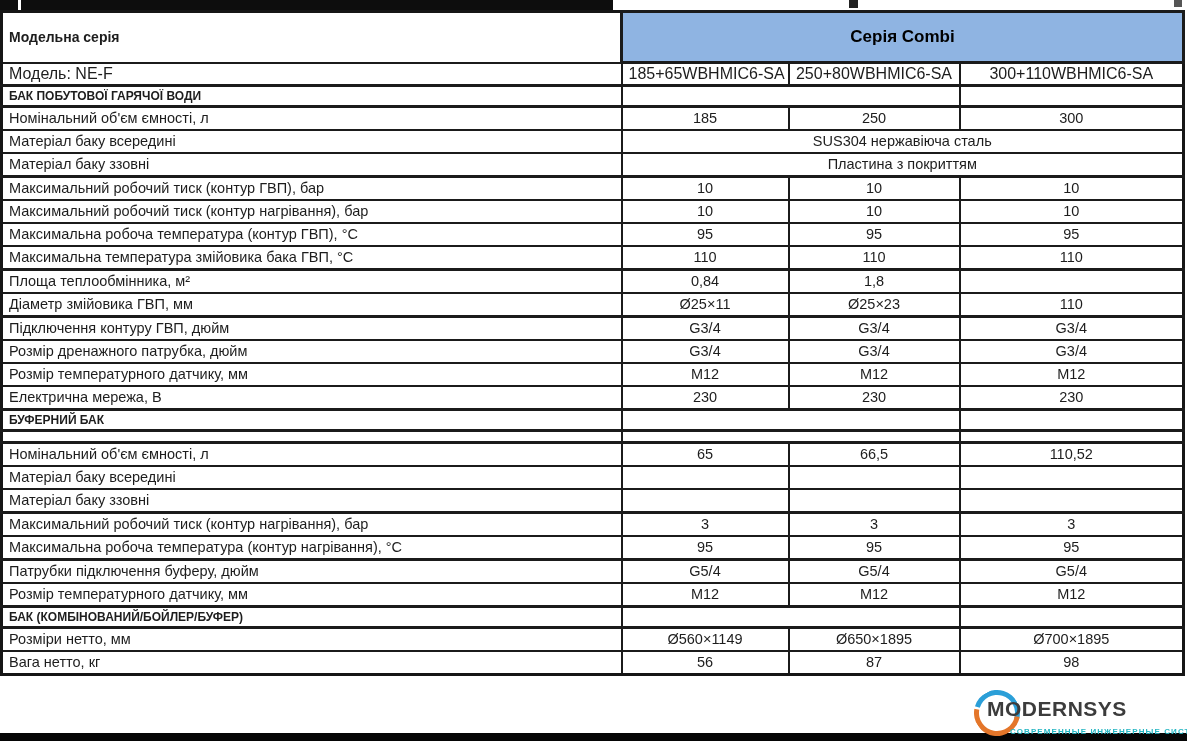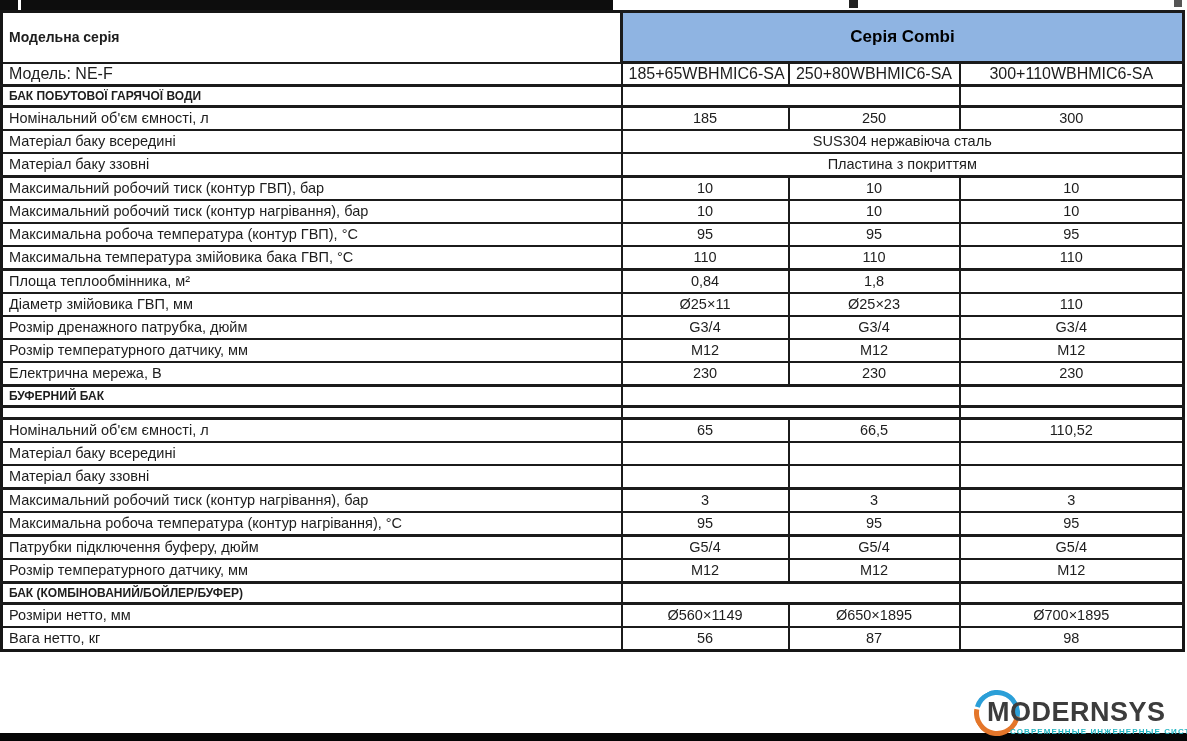--- a/index.html
+++ b/index.html
@@ -43,21 +43,21 @@
   .bottom-bar{position:absolute;left:0;bottom:0;width:1187px;height:8px;background:#050505;z-index:5;}
 
   
   .logo{position:absolute;right:1px;bottom:2px;width:212px;height:50px;z-index:10;}
   .logo-ring{position:absolute;left:0;top:1px;width:46px;height:46px;}
   .arc{position:absolute;left:0;top:0;width:36px;height:36px;border-radius:50%;border:5px solid transparent;}
   .arc-blue{border-top-color:#2B9FD8;border-right-color:#2B9FD8;transform:rotate(-28deg);}
   .arc-orange{border-bottom-color:#E4762A;border-left-color:#E4762A;transform:rotate(-35deg);}
   .logo-text{
     position:absolute;left:13px;top:8px;
-    font-size:27px;font-weight:bold;color:#3C3C3C;letter-spacing:0.5px;
+    font-size:21px;font-weight:bold;color:#3C3C3C;letter-spacing:0.5px;
     font-stretch:condensed;white-space:nowrap;
   }
   .logo-sub{
     position:absolute;left:36px;top:38px;
     font-size:8px;font-weight:bold;color:#25B6C3;letter-spacing:1.1px;white-space:nowrap;
   }
 </style>
 </head>
 <body>
 
@@ -134,20 +134,26 @@
         <td class="val">0,84</td>
         <td class="val">1,8</td>
         <td class="val"></td>
       </tr>
       <tr>
         <td class="label">Діаметр змійовика ГВП, мм</td>
         <td class="val">Ø25×11</td>
         <td class="val">Ø25×23</td>
         <td class="val">110</td>
       </tr>
+      <tr class="tt">
+        <td class="label">Підключення контуру ГВП, дюйм</td>
+        <td class="val">G3/4</td>
+        <td class="val">G3/4</td>
+        <td class="val">G3/4</td>
+      </tr>
       <tr>
         <td class="label">Розмір дренажного патрубка, дюйм</td>
         <td class="val">G3/4</td>
         <td class="val">G3/4</td>
         <td class="val">G3/4</td>
       </tr>
       <tr>
         <td class="label">Розмір температурного датчику, мм</td>
         <td class="val">M12</td>
         <td class="val">M12</td>

